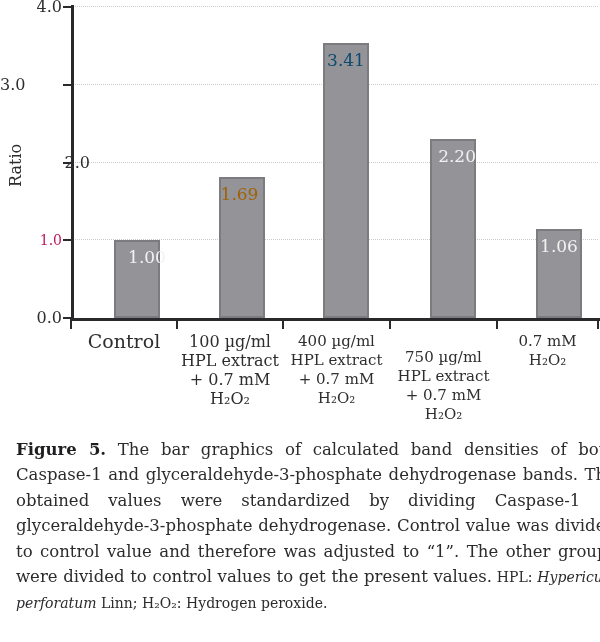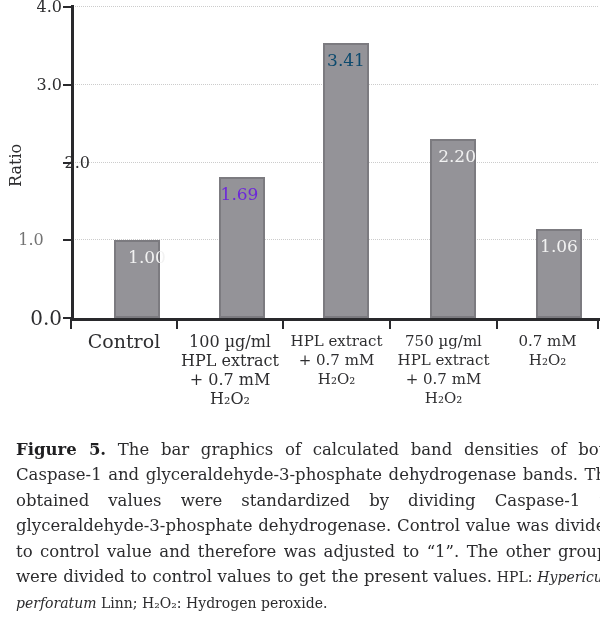--- a/index.html
+++ b/index.html
@@ -37,60 +37,61 @@
 <div class="chart">
   <div class="ylabel">Ratio</div>
   <div class="plot">
       <div style="position: absolute; left: 71px; top: 239.25px; width: 527px; height: 0px; border-top: 1.5px dotted rgb(204, 204, 204);"></div>
       <div style="position: absolute; left: 71px; top: 161.5px; width: 527px; height: 0px; border-top: 1.5px dotted rgb(204, 204, 204);"></div>
       <div style="position: absolute; left: 71px; top: 83.75px; width: 527px; height: 0px; border-top: 1.5px dotted rgb(204, 204, 204);"></div>
       <div style="position: absolute; left: 71px; top: 6px; width: 527px; height: 0px; border-top: 1.5px dotted rgb(204, 204, 204);"></div>
       <div style="position: absolute; left: 114px; top: 240px; width: 46px; height: 78px; background: rgb(148, 147, 152); border: 2px solid rgb(124, 123, 128); box-sizing: border-box;"></div>
       <div style="position: absolute; left: 114px; top: 247px; width: 66px; text-align: center; font-size: 17px; color: rgb(242, 242, 242);">1.00</div>
       <div style="position: absolute; left: 219px; top: 177px; width: 46px; height: 141px; background: rgb(148, 147, 152); border: 2px solid rgb(124, 123, 128); box-sizing: border-box;"></div>
-      <div style="position: absolute; left: 219px; top: 184px; width: 41px; text-align: center; font-size: 17px; color: #6d28d9;">1.69</div>
+      <div style="position: absolute; left: 219px; top: 184px; width: 41px; text-align: center; font-size: 17px; color: #a16207;">1.69</div>
       <div style="position: absolute; left: 323px; top: 43px; width: 46px; height: 275px; background: rgb(148, 147, 152); border: 2px solid rgb(124, 123, 128); box-sizing: border-box;"></div>
       <div style="position: absolute; left: 323px; top: 50px; width: 46px; text-align: center; font-size: 17px; color: #0c4a6e;">3.41</div>
       <div style="position: absolute; left: 430px; top: 139px; width: 46px; height: 179px; background: rgb(148, 147, 152); border: 2px solid rgb(124, 123, 128); box-sizing: border-box;"></div>
       <div style="position: absolute; left: 430px; top: 146px; width: 46px; text-align: right; font-size: 17px; color: rgb(242, 242, 242);">2.20</div>
       <div style="position: absolute; left: 536px; top: 229px; width: 46px; height: 89px; background: rgb(148, 147, 152); border: 2px solid rgb(124, 123, 128); box-sizing: border-box;"></div>
       <div style="position: absolute; left: 536px; top: 236px; width: 46px; text-align: center; font-size: 17px; color: rgb(242, 242, 242);">1.06</div>
       <div style="position: absolute; left: 71px; top: 5px; width: 3px; height: 316px; background: rgb(41, 41, 44);"></div>
       <div style="position: absolute; left: 71px; top: 318px; width: 530px; height: 3px; background: rgb(41, 41, 44);"></div>
       <div style="position: absolute; left: 63px; top: 317px; width: 9px; height: 2px; background: rgb(41, 41, 44);"></div>
-      <div style="position: absolute; left: 0px; top: 308px; width: 62px; height: 20px; line-height: 20px; text-align: right; font-size: 20px; color: rgb(46, 46, 48);">0.0</div>
+      <div style="position: absolute; left: 0px; top: 308px; width: 62px; height: 20px; line-height: 20px; text-align: right; font-size: 16px; color: rgb(46, 46, 48);">0.0</div>
       <div style="position: absolute; left: 63px; top: 239.25px; width: 9px; height: 2px; background: rgb(41, 41, 44);"></div>
-      <div style="position: absolute; left: 0px; top: 230.25px; width: 62px; height: 20px; line-height: 20px; text-align: center; font-size: 16px; color: #737373;">1.0</div>
+      <div style="position: absolute; left: 0px; top: 230.25px; width: 62px; height: 20px; line-height: 20px; text-align: right; font-size: 14px; color: #be185d;">1.0</div>
       <div style="position: absolute; left: 63px; top: 161.5px; width: 9px; height: 2px; background: rgb(41, 41, 44);"></div>
       <div style="position: absolute; left: 0px; top: 152.5px; width: 62px; height: 20px; line-height: 20px; text-align: right; font-size: 16px; color: rgb(46, 46, 48); margin-left: 28px;">2.0</div>
       <div style="position: absolute; left: 63px; top: 83.75px; width: 9px; height: 2px; background: rgb(41, 41, 44);"></div>
-      <div style="position: absolute; left: 0px; top: 74.75px; width: 62px; height: 20px; line-height: 20px; text-align: right; font-size: 16px; color: rgb(46, 46, 48);">3.0</div>
+      <div style="position: absolute; left: 0px; top: 74.75px; width: 62px; height: 20px; line-height: 20px; font-size: 16px; color: rgb(46, 46, 48);">3.0</div>
       <div style="position: absolute; left: 63px; top: 6px; width: 9px; height: 2px; background: rgb(41, 41, 44);"></div>
       <div style="position: absolute; left: 0px; top: -3px; width: 62px; height: 20px; line-height: 20px; text-align: right; font-size: 16px; color: rgb(46, 46, 48);">4.0</div>
       <div style="position: absolute; left: 70px; top: 318px; width: 2px; height: 11px; background: rgb(41, 41, 44);"></div>
       <div style="position: absolute; left: 176px; top: 318px; width: 2px; height: 11px; background: rgb(41, 41, 44);"></div>
       <div style="position: absolute; left: 282px; top: 318px; width: 2px; height: 11px; background: rgb(41, 41, 44);"></div>
       <div style="position: absolute; left: 389px; top: 318px; width: 2px; height: 11px; background: rgb(41, 41, 44);"></div>
       <div style="position: absolute; left: 496px; top: 318px; width: 2px; height: 11px; background: rgb(41, 41, 44);"></div>
       <div style="position: absolute; left: 597px; top: 318px; width: 2px; height: 11px; background: rgb(41, 41, 44);"></div>
       <div style="position: absolute; left: 52px; top: 332px; width: 144px; text-align: center; font-size: 19px; line-height: 19px; color: rgb(46, 46, 48);">
         <div>Control</div>
       </div>
       <div style="position: absolute; left: 158px; top: 332px; width: 144px; text-align: center; font-size: 16px; line-height: 19px; color: rgb(46, 46, 48);">
         <div>100 µg/ml</div>
         <div>HPL extract</div>
         <div>+ 0.7 mM</div>
         <div>H₂O₂</div>
       </div>
       <div style="position: absolute; left: 264.5px; top: 332px; width: 144px; text-align: center; font-size: 15px; line-height: 19px; color: rgb(46, 46, 48);">
+        <div>400 µg/ml</div>
         <div>HPL extract</div>
         <div>+ 0.7 mM</div>
         <div>H₂O₂</div>
       </div>
-      <div style="position: absolute; left: 371.5px; top: 332px; width: 144px; text-align: center; font-size: 15px; line-height: 19px; color: rgb(46, 46, 48);">
+      <div style="position: absolute; left: 371.5px; top: 348px; width: 144px; text-align: center; font-size: 15px; line-height: 19px; color: rgb(46, 46, 48);">
         <div>750 µg/ml</div>
         <div>HPL extract</div>
         <div>+ 0.7 mM</div>
         <div>H₂O₂</div>
       </div>
       <div style="position: absolute; left: 475.5px; top: 332px; width: 144px; text-align: center; font-size: 15px; line-height: 19px; color: rgb(46, 46, 48);">
         <div>0.7 mM</div>
         <div>H₂O₂</div>
       </div>
     </div>

